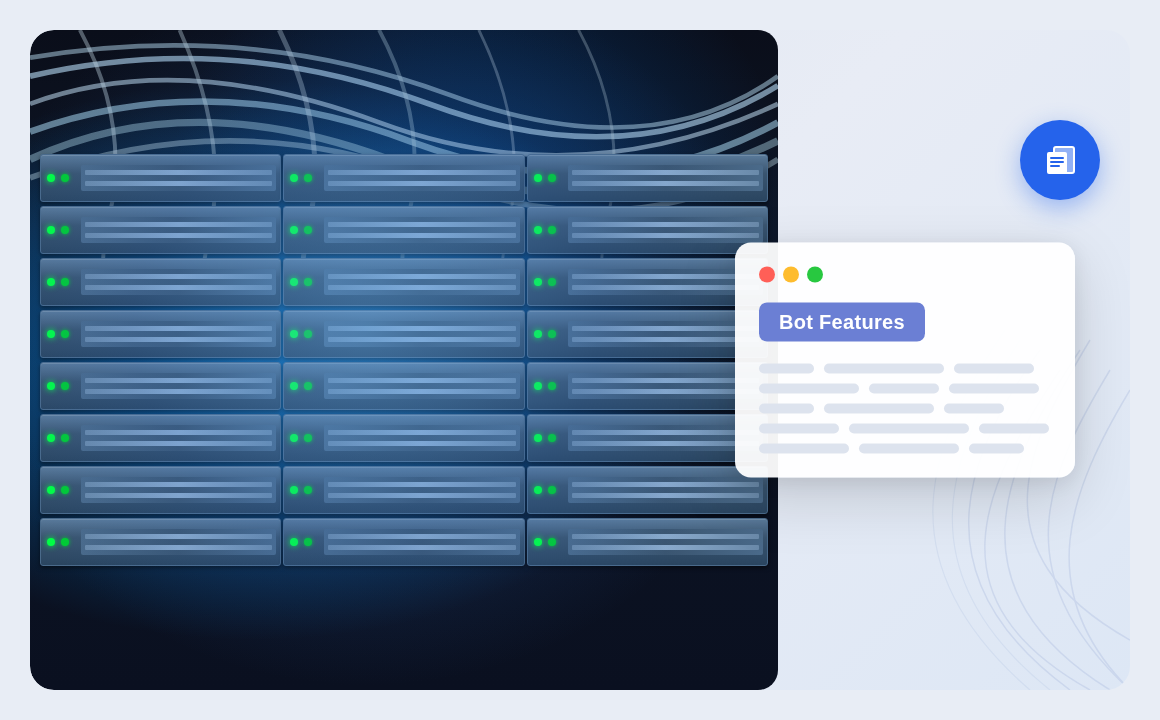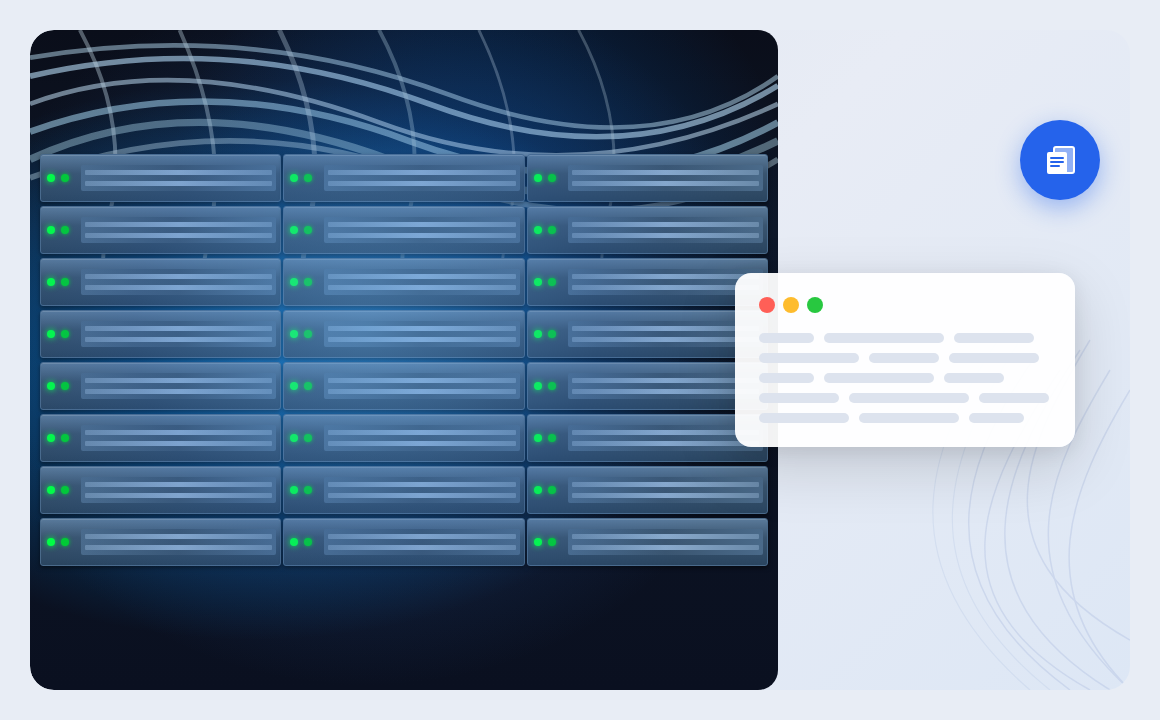--- a/index.html
+++ b/index.html
@@ -464,20 +464,21 @@
 
   <div class="floating-card">
     
     <div class="card-traffic-lights">
       <div class="traffic-light tl-red"></div>
       <div class="traffic-light tl-yellow"></div>
       <div class="traffic-light tl-green"></div>
     </div>
 
     
+    <div class="bot-features-badge">Bot Features</div>
 
     
     <div class="card-lines">
       <div class="card-line-row">
         <div class="line-short line-w1"></div>
         <div class="line-short line-w2"></div>
         <div class="line-short line-w3"></div>
       </div>
       <div class="card-line-row">
         <div class="line-short line-w4"></div>

